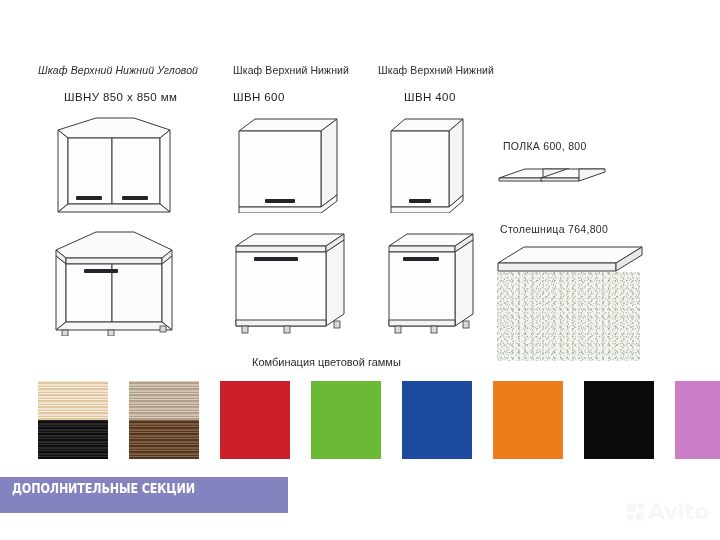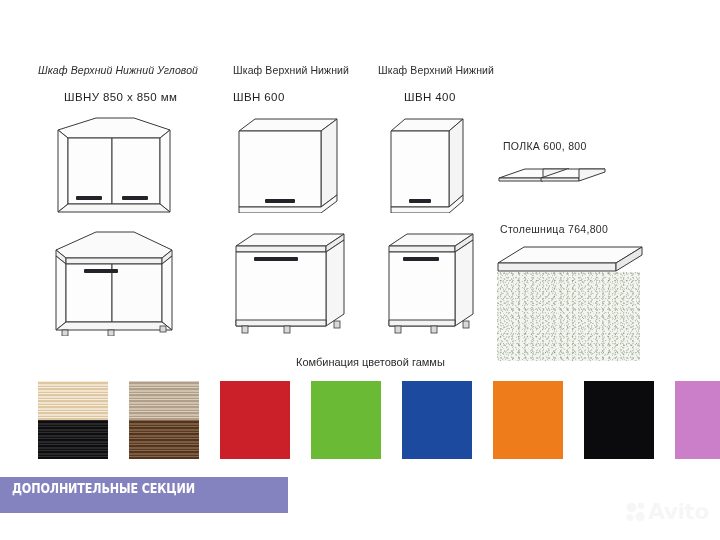--- a/index.html
+++ b/index.html
@@ -39,21 +39,20 @@
     font-size: 10.5px;
     color: #2b2b2b;
     letter-spacing: 0.3px;
     white-space: nowrap;
   }
   .label-center {
     position: absolute;
     font-size: 11px;
     color: #2b2b2b;
     white-space: nowrap;
-    margin-left: 44px;
   }
 
   
   .draw {
     position: absolute;
   }
   .draw svg { display: block; }
 
   
   #swatch-row {

